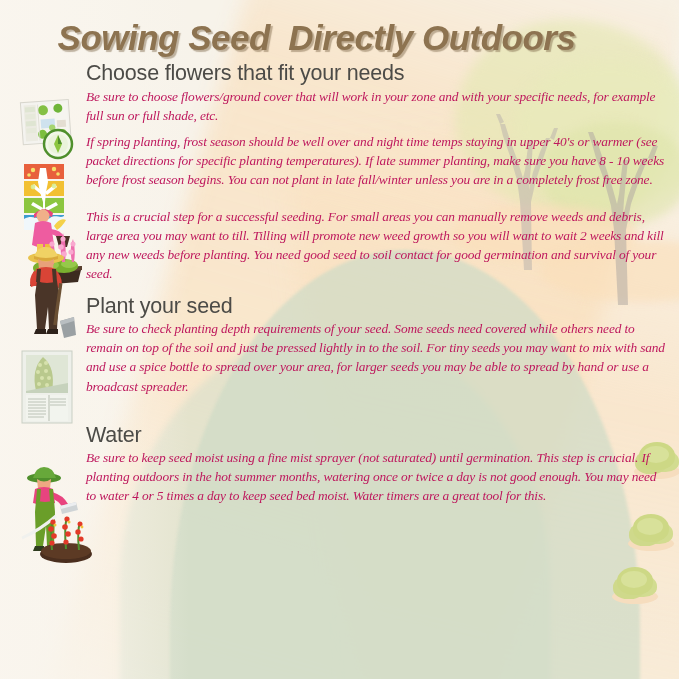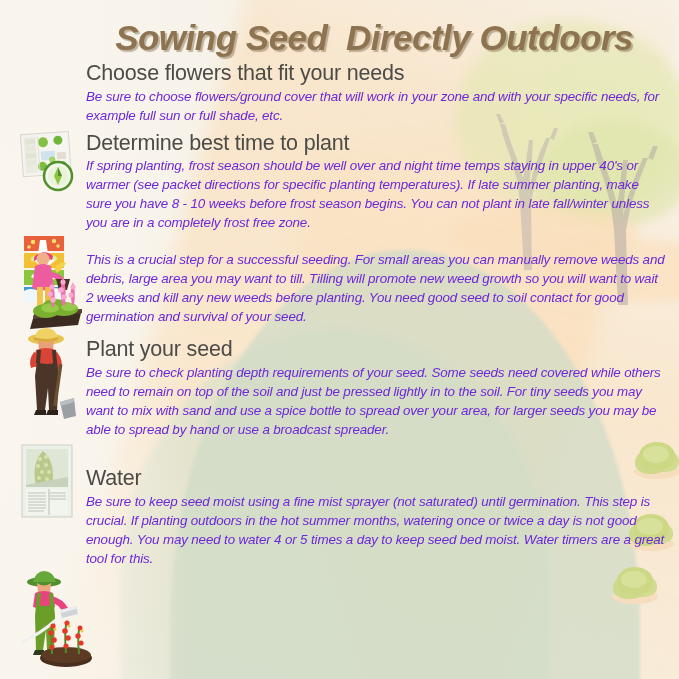--- a/index.html
+++ b/index.html
@@ -105,42 +105,42 @@
   .bush-body::after {
     content: ""; position: absolute; left: 4px; top: 4px;
     width: 26px; height: 17px; border-radius: 50%;
     background: #d8e19a;
   }
 
   
   .title {
     position: absolute;
     left: 0; top: 18px; width: 633px;
-    text-align: right;
+    text-align: center;
     font-family: "Liberation Sans", sans-serif;
     font-style: italic;
     font-weight: bold;
     font-size: 35px;
     letter-spacing: -0.5px;
     color: #8d7350;
     text-shadow: 2px 2px 1px rgba(120,98,66,0.45);
     white-space: pre;
     z-index: 5;
   }
 
   
   .content {
     position: absolute;
     left: 0; top: 62px; width: 679px;
     z-index: 6;
   }
   .step {
     position: relative;
     display: flex;
-    align-items: flex-end;
+    align-items: center;
     padding: 0 14px 0 10px;
     box-sizing: border-box;
   }
   .step-icon {
     flex: 0 0 72px;
     width: 72px;
     position: relative;
     height: 0;
   }
   .icon-art {
@@ -155,25 +155,25 @@
   .step-heading {
     font-family: "Liberation Sans", sans-serif;
     font-size: 21.5px;
     font-weight: normal;
     color: #4c4b47;
     line-height: 1.05;
     margin: 0 0 2px 0;
     letter-spacing: -0.2px;
   }
   .step-body {
-    font-family: Liberation Sans, sans-serif;
+    font-family: Liberation Serif, serif;
     font-style: italic;
     font-size: 13.4px;
     line-height: 1.42;
-    color: #6d28d9;
+    color: #be185d;
     margin: 0;
     letter-spacing: -0.15px;
   }
 
   
   .s1 { margin-top: 0px; }
   .s2 { margin-top: 7px; }
   .s3 { margin-top: 9px; }
   .s4 { margin-top: 9px; }
   .s5 { margin-top: 12px; }
@@ -285,21 +285,20 @@
               <circle cx="13" cy="13" r="1.8"></circle>
           </g>
           <g fill="#d9ef9a" opacity="0.9">
             <circle cx="17" cy="25" r="2.4"></circle>
               <circle cx="38" cy="24" r="2.4"></circle>
           </g>
           <path d="M8 57 C18 51, 26 61, 34 56 C40 52, 44 57, 48 54 L48 68 L8 68 Z" fill="#ffffff" opacity="0.92"></path>
         </svg>
       </div>
       <div class="step-text">
-        <div class="step-heading">Determine best time to plant</div>
         <div class="step-body">If spring planting, frost season should be well over and  night time temps staying in upper 40's or warmer (see packet directions for specific planting temperatures). If late summer planting, make sure you have 8 - 10 weeks before frost season begins. You can not plant in late fall/winter unless you are in a completely frost free zone.</div>
       </div>
     </div>
 
     <div class="step s3">
       <div class="step-icon">
         <svg class="icon-art" width="70" height="88" viewBox="0 0 70 88" style="top:0px;">
 
           <path d="M18 16 q10 -9 19 -1 l-1 4 q-9 -5 -18 1 Z" fill="#e8447f"></path>
           <circle cx="27" cy="18" r="6.5" fill="#f0b089"></circle>

